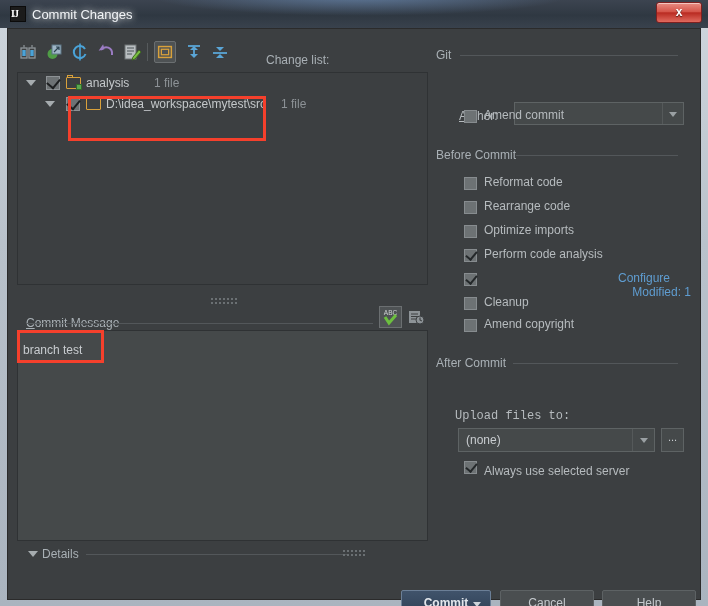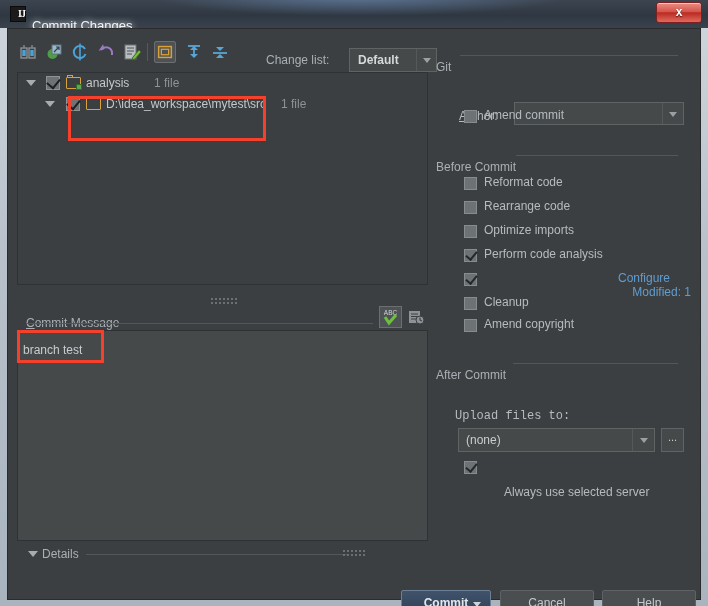--- a/index.html
+++ b/index.html
@@ -41,27 +41,27 @@
     position: absolute;
     left: 10px; top: 6px;
     width: 16px; height: 16px;
     background: #1b1b1b;
     border: 1px solid #0b0b0b;
     box-sizing: border-box;
     color: #ffffff;
     font-size: 10px;
     font-weight: bold;
     line-height: 14px;
-    text-align: right;
+    text-align: left;
     letter-spacing: -1px;
     font-family: "Liberation Serif", serif;
   }
   #title-text {
     position: absolute;
-    left: 32px; top: 18px;
+    left: 32px; top: 7px;
     color: #f2f4f7;
     font-size: 13px;
     text-shadow: 0 0 6px rgba(255,255,255,.75), 0 0 10px rgba(255,255,255,.5);
     white-space: nowrap;
   }
   #close-btn {
     position: absolute;
     right: 6px; top: 2px;
     width: 46px; height: 21px;
     border-radius: 3px;
@@ -369,21 +369,20 @@
     width: 263px; height: 1px;
     background: #53575a;
   }
 
   
   .group-title {
     position: absolute;
     color: #a9b0b5;
     font-size: 12px;
     white-space: nowrap;
-    margin-top: 12px;
   }
   .group-line {
     position: absolute;
     height: 1px;
     background: #53575a;
   }
   .opt {
     position: absolute;
     font-size: 12px;
     color: #b6bbbe;
@@ -592,26 +591,20 @@
       <div class="tb-btn" style="left:192px;">
         <svg width="22" height="22" viewBox="0 0 22 22">
           <path d="M7 6 L11 10 L15 6 Z" fill="#5aa5d6"></path>
           <path d="M4 12 h14" stroke="#5aa5d6" stroke-width="1.8"></path>
           <path d="M7 17 L11 13 L15 17 Z" fill="#5aa5d6"></path>
         </svg>
       </div>
 
       <div id="changelist-label">Change list:</div>
 
-      <div id="changelist-combo">
-        <div id="changelist-value">Default</div>
-        <div id="changelist-arrow">
-            <span class="caret-down"></span>
-          </div>
-      </div>
     </div>
 
     <div id="tree-panel">
 
       <div class="tree-row">
         <span class="tw" style="left:8px;"></span>
         <span class="cb" style="left:28px;">
             <span class="tick"></span>
           </span>
         <span class="node-icon" style="left:48px;">
@@ -724,21 +717,21 @@
       <div id="upload-value">(none)</div>
       <div id="upload-arrow">
           <span class="caret-down"></span>
         </div>
     </div>
     <div id="upload-browse">...</div>
 
     <div class="opt-box checked" style="left:456px; top:432px;">
         <span class="tick"></span>
       </div>
-    <div class="opt" style="left:476px; top:456px;margin-left:20px;">Always use selected server</div>
+    <div class="opt" style="left:476px; top:435px;">Always use selected server</div>
 
     <div class="btn" id="btn-commit">
       <span>Commit</span>
       <span class="split-caret"></span>
     </div>
     <div class="btn" id="btn-cancel">Cancel</div>
     <div class="btn" id="btn-help">Help</div>
 
   </div>
 </div>

